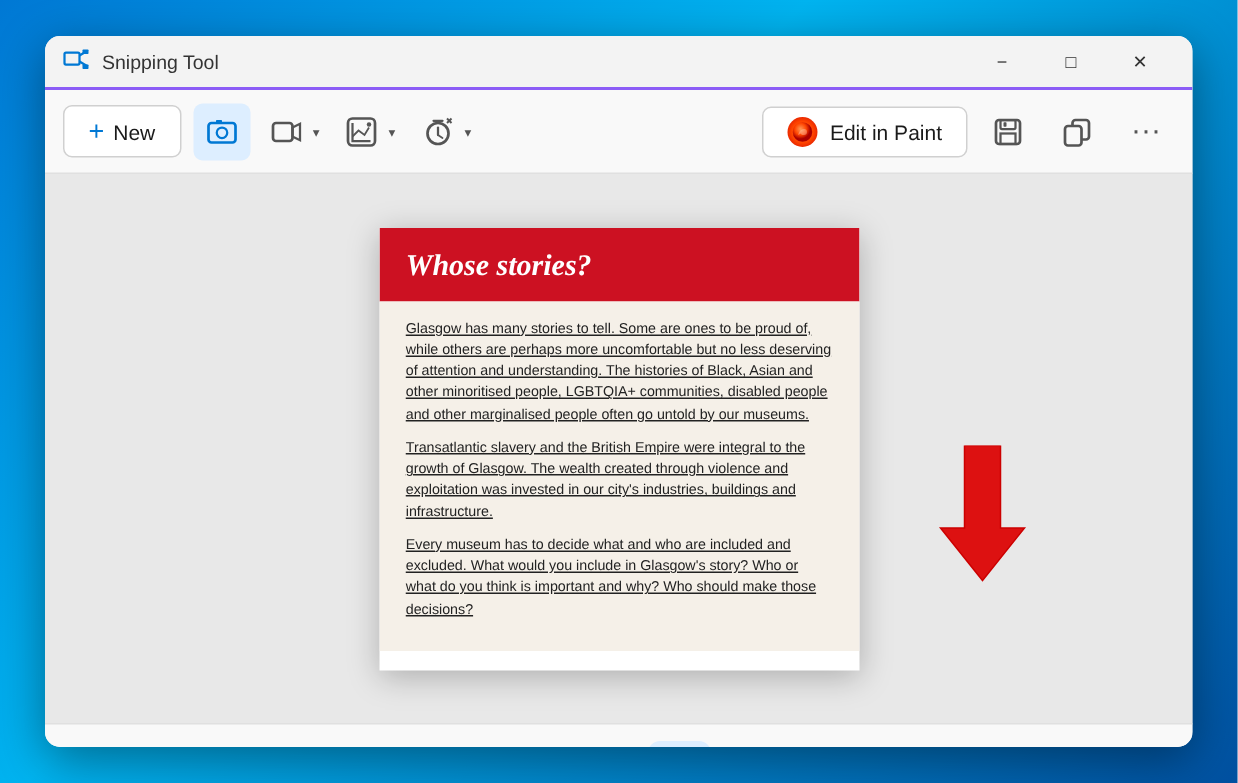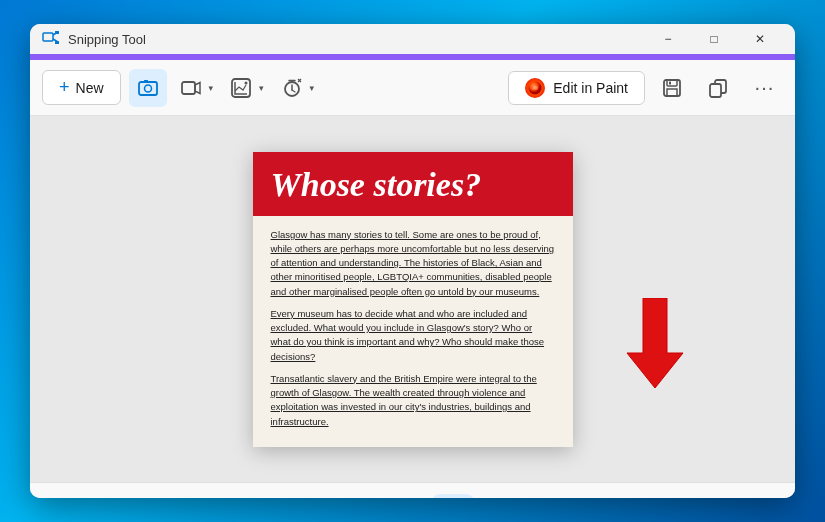--- a/index.html
+++ b/index.html
@@ -12,21 +12,21 @@
       position: relative;
     }
 
     
     .title-bar {
       background: #f3f3f3;
       height: 36px;
       display: flex;
       align-items: center;
       padding: 0 12px;
-      border-bottom: 6px solid #8b5cf6;
+      border-bottom: 2px solid #8b5cf6;
     }
     .title-bar-icon {
       width: 18px;
       height: 18px;
       margin-right: 8px;
       display: flex;
       align-items: center;
       justify-content: center;
     }
     .title-bar-title {
@@ -155,21 +155,21 @@
       overflow: hidden;
       position: relative;
     }
 
     .screenshot-header {
       background: #cc1122;
       padding: 14px 18px 12px;
     }
     .screenshot-title {
       color: white;
-      font-size: 34px;
+      font-size: 20px;
       font-weight: 600;
       font-style: italic;
       font-family: Georgia, serif;
     }
     .screenshot-body {
       background: #f5f0e8;
       padding: 12px 18px;
       font-size: 9.5px;
       line-height: 1.5;
       color: #222;
@@ -345,22 +345,22 @@
   </div>
 
   <div class="main-content">
 
     <div class="screenshot-container">
       <div class="screenshot-header">
         <div class="screenshot-title">Whose stories?</div>
       </div>
       <div class="screenshot-body">
         <p>Glasgow has many stories to tell. Some are ones to be proud of, while others are perhaps more uncomfortable but no less deserving of attention and understanding. The histories of Black, Asian and other minoritised people, LGBTQIA+ communities, disabled people and other marginalised people often go untold by our museums.</p>
+        <p>Transatlantic slavery and the British Empire were integral to the growth of Glasgow. The wealth created through violence and exploitation was invested in our city's industries, buildings and infrastructure.</p>
         <p>Every museum has to decide what and who are included and excluded. What would you include in Glasgow's story? Who or what do you think is important and why? Who should make those decisions?</p>
-        <p>Transatlantic slavery and the British Empire were integral to the growth of Glasgow. The wealth created through violence and exploitation was invested in our city's industries, buildings and infrastructure.</p>
       </div>
     </div>
 
     <div class="arrow-overlay">
       <svg width="80" height="100" viewBox="0 0 80 100">
         <defs>
           <marker id="arrowhead" markerWidth="10" markerHeight="7" refX="10" refY="3.5" orient="auto">
             <polygon points="0 0, 10 3.5, 0 7" fill="#dd1111"></polygon>
           </marker>
         </defs>

